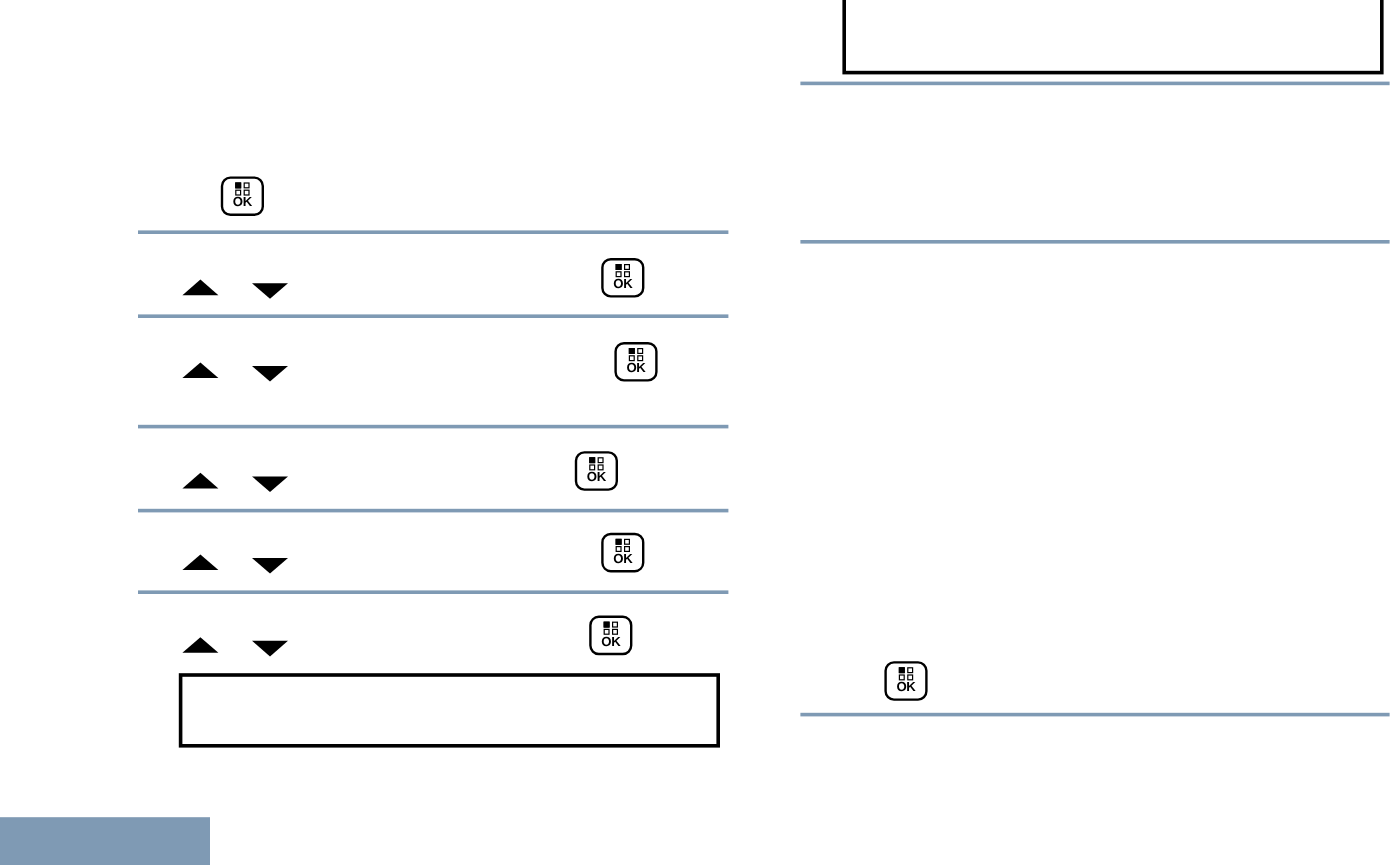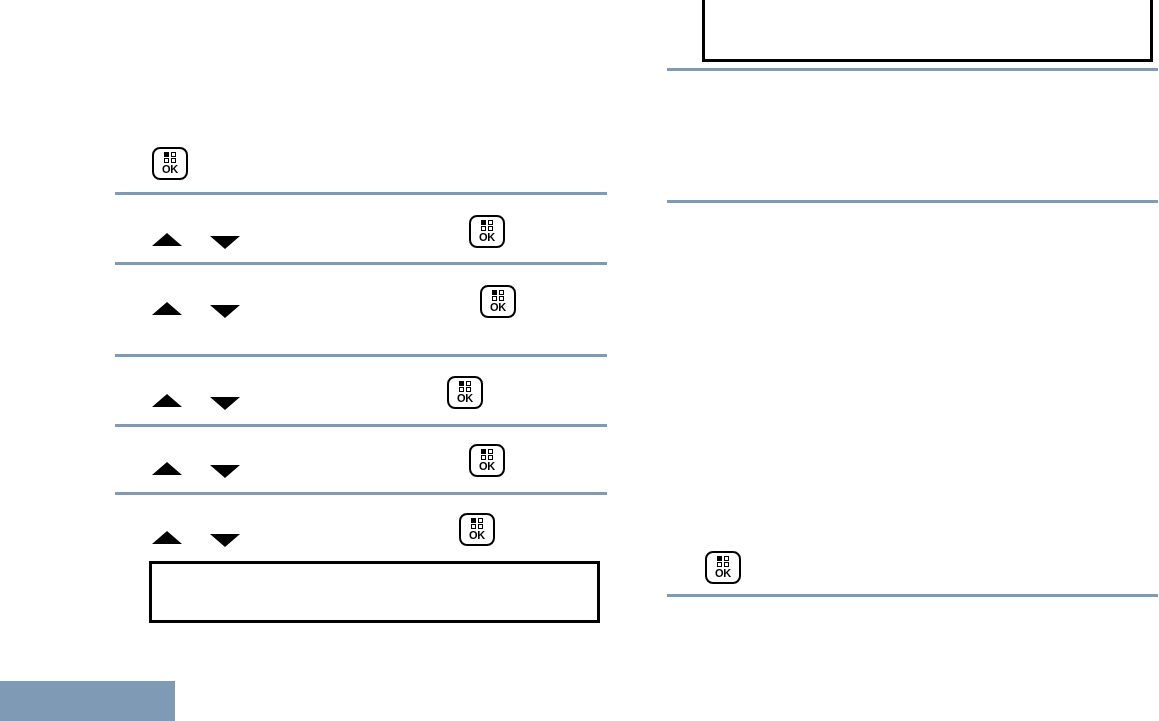--- a/index.html
+++ b/index.html
@@ -56,20 +56,21 @@
     position: absolute;
     box-sizing: border-box;
     border: 2px solid #000000;
     border-radius: 8px;
     background: #ffffff;
     display: flex;
     flex-direction: column;
     align-items: center;
     justify-content: center;
     gap: 1px;
+    margin-left: 32px;
   }
   .ok-key .grid {
     display: grid;
     grid-template-columns: repeat(2, 5px);
     grid-template-rows: repeat(2, 5px);
     gap: 1.5px;
   }
   .ok-key .grid i {
     display: block;
     width: 5px;

